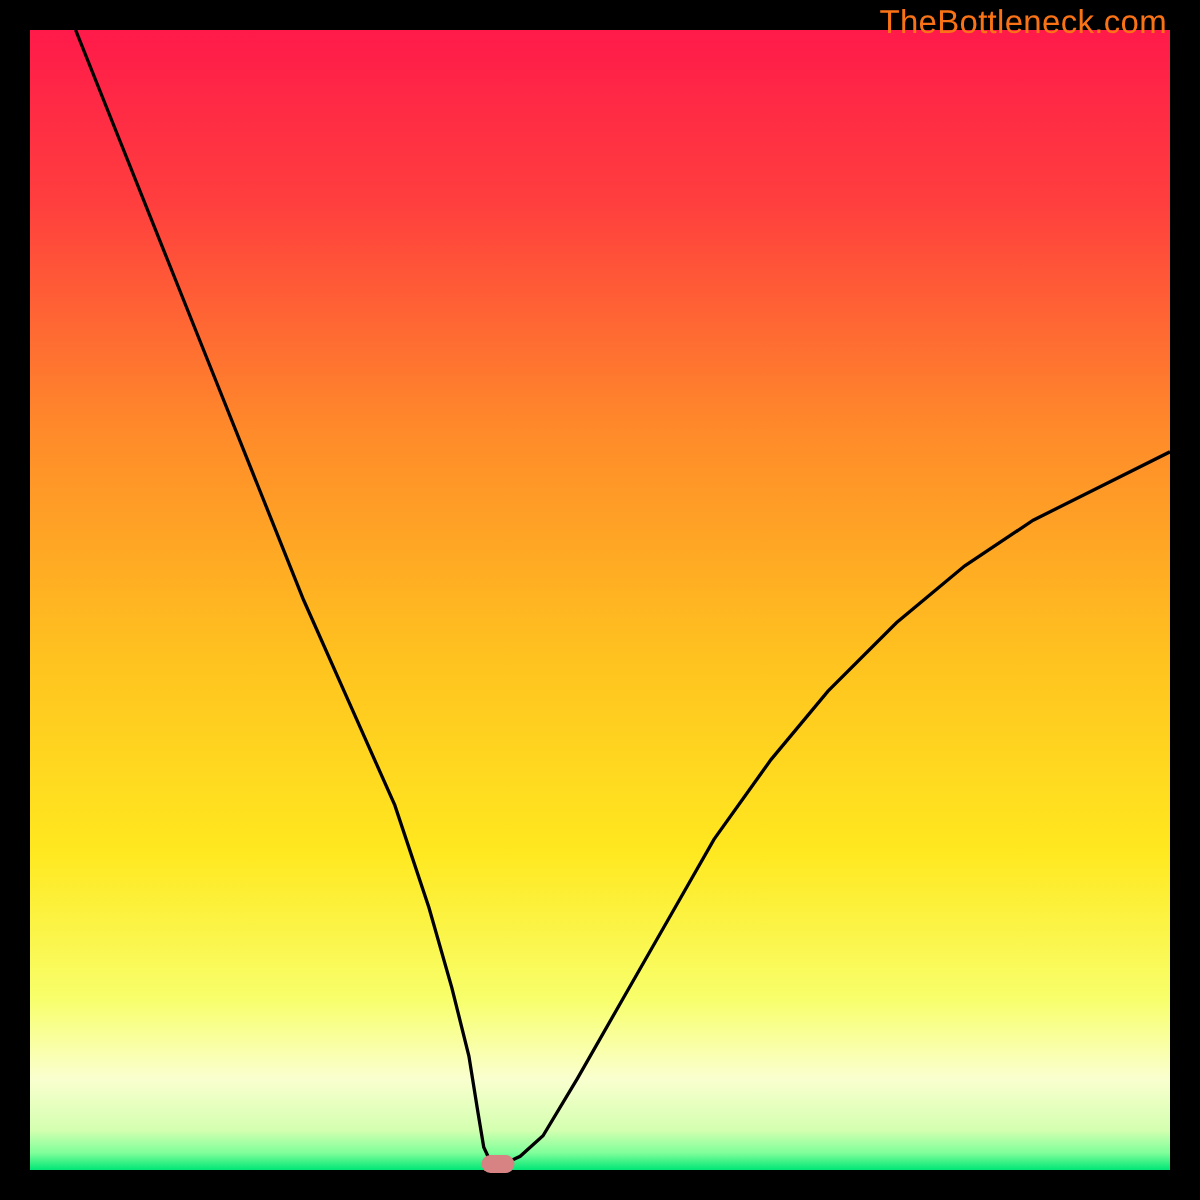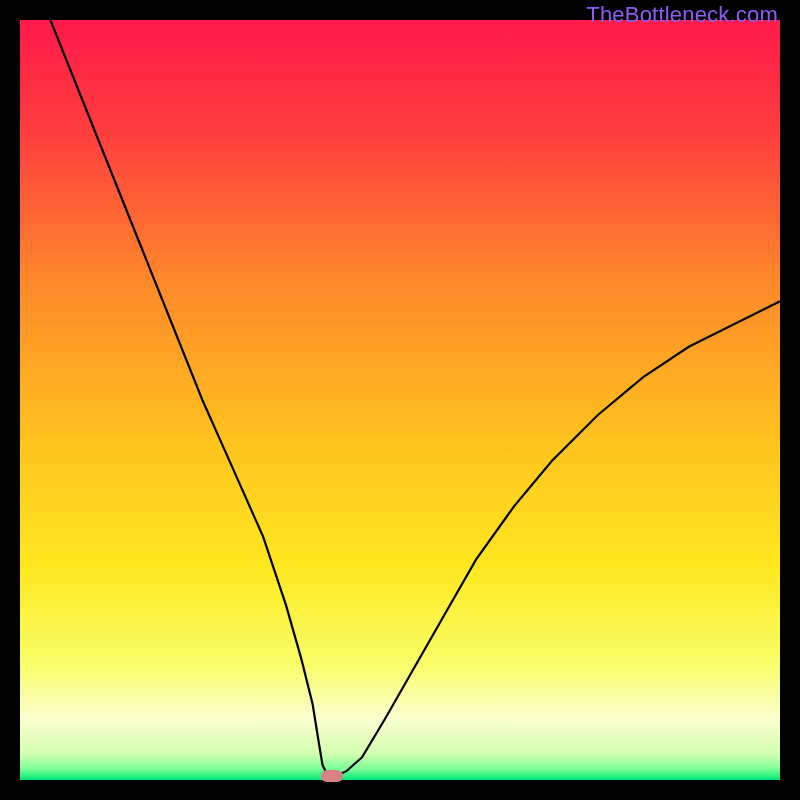--- a/index.html
+++ b/index.html
@@ -23,21 +23,21 @@
     position: absolute;
     left: 0;
     top: 0;
     width: 760px;
     height: 760px;
   }
   .watermark {
     position: absolute;
     top: 2px;
     right: 22px;
-    color: #8b5cf6;
+    color: #f97316;
     font-size: 22px;
     font-weight: 500;
     letter-spacing: 0.2px;
   }
   .marker {
     position: absolute;
     width: 22px;
     height: 12px;
     border-radius: 6px;
     background: #d88383;

